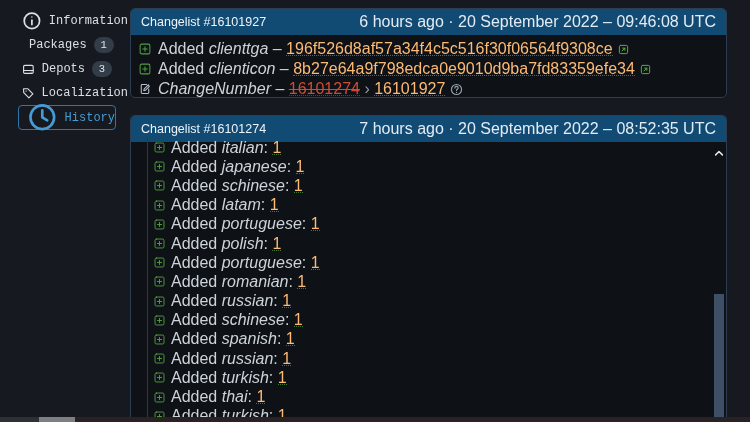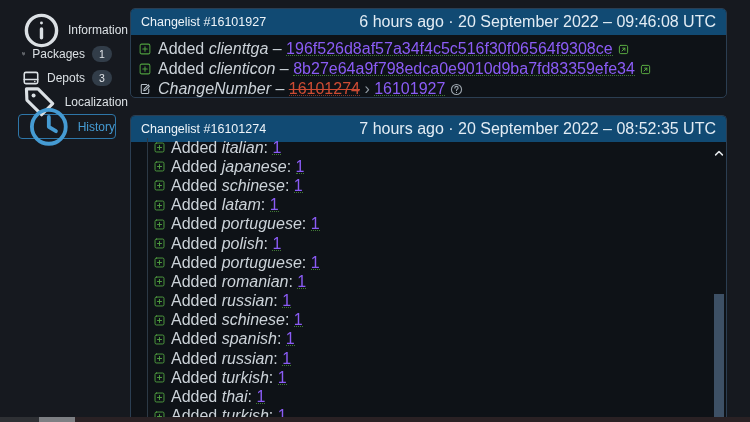--- a/index.html
+++ b/index.html
@@ -5,21 +5,21 @@
   html,body{margin:0;padding:0;}
   body{
     width:750px;height:422px;overflow:hidden;
     background:#16191f;
     font-family:"Liberation Sans",sans-serif;
     -webkit-font-smoothing:antialiased;
   }
   .app{position:relative;width:750px;height:422px;overflow:hidden;}
 
   
-  .sidebar{position:absolute;left:0;top:0;width:128px;padding-top:18px;}
+  .sidebar{position:absolute;left:0;top:0;width:128px;padding-top:9px;font-family:Liberation Mono, monospace;}
   .side-item{
     display:flex;align-items:center;height:24px;padding-left:22px;
     color:#dbe0e4;font-size:12px;gap:7px;cursor:pointer;box-sizing:border-box;
   }
   .side-item svg{width:13px;height:13px;flex:none;}
   .side-item .badge{
     margin-left:auto;margin-right:16px;background:#323d49;color:#e2e6ea;
     min-width:16px;height:16px;border-radius:9px;font-size:10.5px;
     display:flex;align-items:center;justify-content:center;padding:0 2px;
   }
@@ -52,21 +52,21 @@
     color:#ccd3d9;white-space:pre;
   }
   .chg-row svg{flex:none;}
   .chg-icon{width:12px;height:12px;margin-right:7px;}
   .green-ic{color:#4f9e3f;}
   .gray-ic{color:#b9c2ca;}
   .help-ic{color:#9aa3ab;width:13px;height:13px;margin-left:5px;}
   .ext-ic{color:#5cb043;width:11px;height:11px;margin-left:5px;}
   .k{font-style:italic;}
   .v{
-    color:#8b5cf6;border-bottom:1px dotted rgba(92,176,67,.65);
+    color:#fdba74;border-bottom:1px dotted rgba(92,176,67,.65);
     text-decoration:none;line-height:13px;cursor:pointer;
   }
   .old{
     color:#cd4b33;text-decoration:line-through;
     border-bottom:1px dotted rgba(205,75,51,.6);line-height:13px;cursor:pointer;
   }
   .sep-arrow{color:#8f98a1;}
 
   
   .tree{

